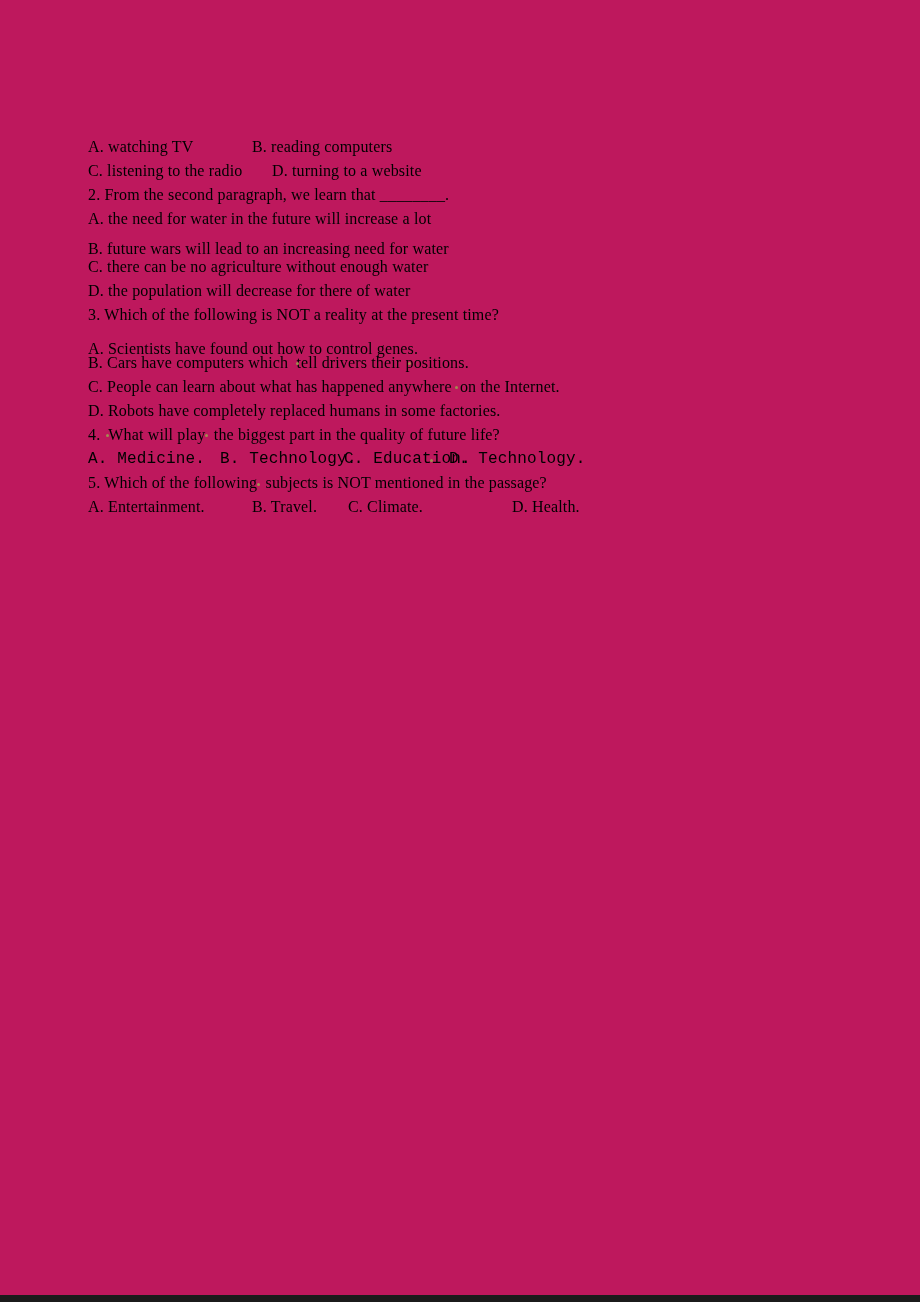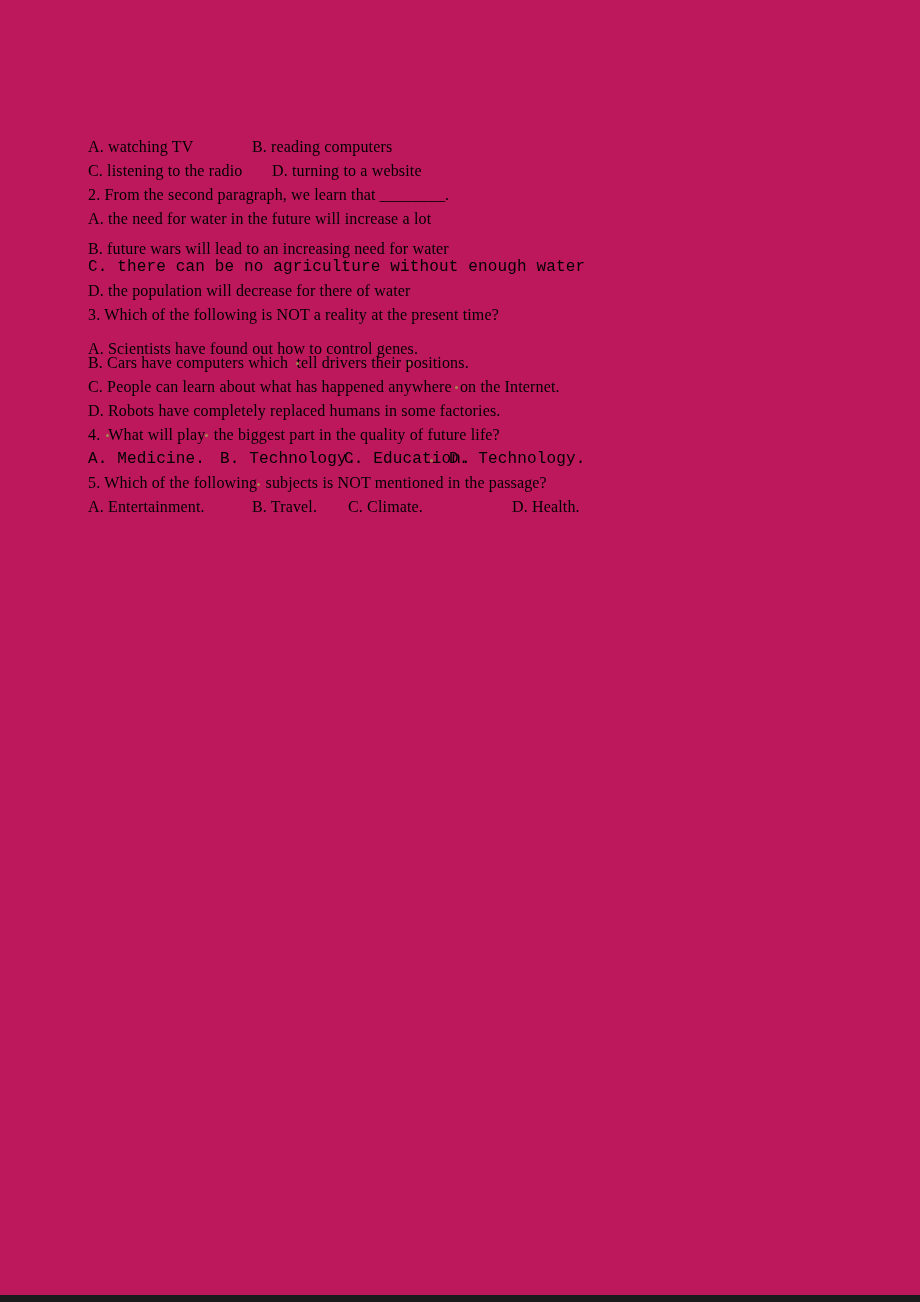--- a/index.html
+++ b/index.html
@@ -64,21 +64,21 @@
       </div>
       <div class="text-line" style="top: 185px;">
         <span class="text-segment" style="left: 88px;">2. From the second paragraph, we learn that ________.</span>
       </div>
       <div class="text-line" style="top: 209px;">
         <span class="text-segment" style="left: 88px;">A. the need for water in the future will increase a lot</span>
       </div>
       <div class="text-line" style="top: 239px; text-decoration: underline;">
         <span class="text-segment" style="left: 88px;">B. future wars will lead to an increasing need for water</span>
       </div>
-      <div class="text-line" style="top: 257px; font-family: Liberation Mono, monospace;">
+      <div class="text-line" style="top: 257px;">
         <span class="text-segment" style="left: 88px;">C. there can be no agriculture without enough water</span>
       </div>
       <div class="text-line" style="top: 281px;">
         <span class="text-segment" style="left: 88px;">D. the population will decrease for there of water</span>
       </div>
       <div class="text-line" style="top: 305px; font-family: Liberation Serif, serif;">
         <span class="text-segment" style="left: 88px;">3. Which of the following is NOT a reality at the present time?</span>
       </div>
       <div class="text-line" style="top: 339px;">
         <span class="text-segment" style="left: 88px;">A. Scientists have found out how to control genes.</span>

